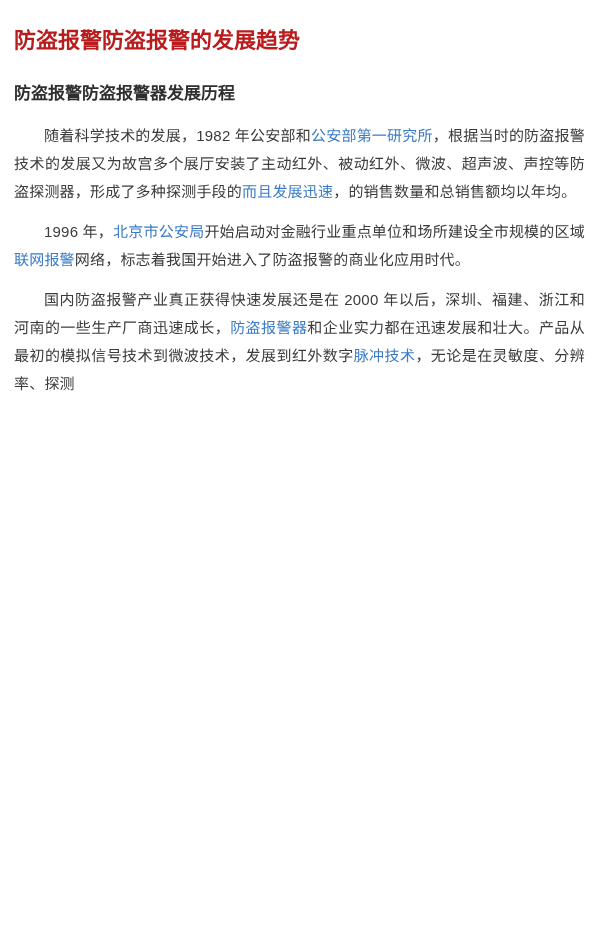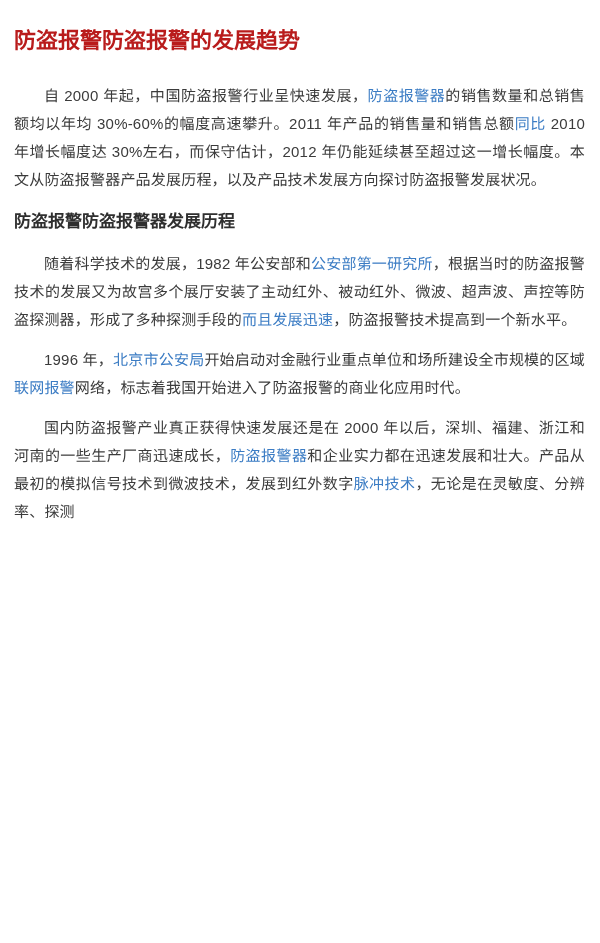--- a/index.html
+++ b/index.html
@@ -51,18 +51,17 @@
   }
   .article span.text-run {
     color: inherit;
   }
 </style>
 </head>
 <body style="--text-color: #3b3b3b; --link-color: #3b7cc4; background: rgb(255, 255, 255);">
 
 <main class="article" id="article-root">
     <h2>防盗报警防盗报警的发展趋势</h2>
-    <p><span class="text-run">自 2000 年起，中国防盗报警行业呈快速发展，</span><a class="inline-link">防盗报警器</a><span class="text-run">的销售数量和总销售额均以年均 30%-60%的幅度高速攀升。2011 年产品的销售量和销售总额</span><a class="inline-link">同比</a><span class="text-run"> 2010 年增长幅度达 30%左右，而保守估计，2012 年仍能延续甚至超过这一增长幅度。本文从防盗报警器产品发展历程，以及产品技术发展方向探讨防盗报警发展状况。</span></p>
     <h3>防盗报警防盗报警器发展历程</h3>
-    <p><span class="text-run">随着科学技术的发展，1982 年公安部和</span><a class="inline-link">公安部第一研究所</a><span class="text-run">，根据当时的防盗报警技术的发展又为故宫多个展厅安装了主动红外、被动红外、微波、超声波、声控等防盗探测器，形成了多种探测手段的</span><a class="inline-link">而且发展迅速</a><span class="text-run">，防盗报警技术提高到一个新水平。</span></p>
+    <p><span class="text-run">随着科学技术的发展，1982 年公安部和</span><a class="inline-link">公安部第一研究所</a><span class="text-run">，根据当时的防盗报警技术的发展又为故宫多个展厅安装了主动红外、被动红外、微波、超声波、声控等防盗探测器，形成了多种探测手段的</span><a class="inline-link">而且发展迅速</a><span class="text-run">，的销售数量和总销售额均以年均。</span></p>
     <p><span class="text-run">1996 年，</span><a class="inline-link">北京市公安局</a><span class="text-run">开始启动对金融行业重点单位和场所建设全市规模的区域</span><a class="inline-link">联网报警</a><span class="text-run">网络，标志着我国开始进入了防盗报警的商业化应用时代。</span></p>
     <p><span class="text-run">国内防盗报警产业真正获得快速发展还是在 2000 年以后，深圳、福建、浙江和河南的一些生产厂商迅速成长，</span><a class="inline-link">防盗报警器</a><span class="text-run">和企业实力都在迅速发展和壮大。产品从最初的模拟信号技术到微波技术，发展到红外数字</span><a class="inline-link">脉冲技术</a><span class="text-run">，无论是在灵敏度、分辨率、探测</span></p>
   </main>
 
 </body></html>

